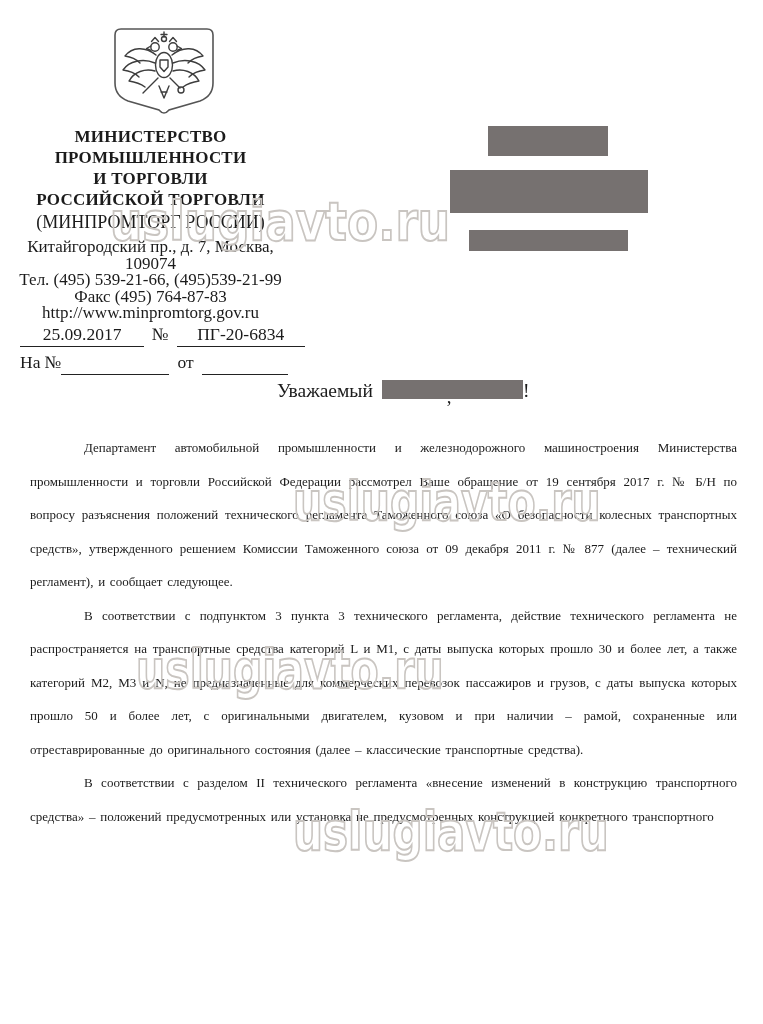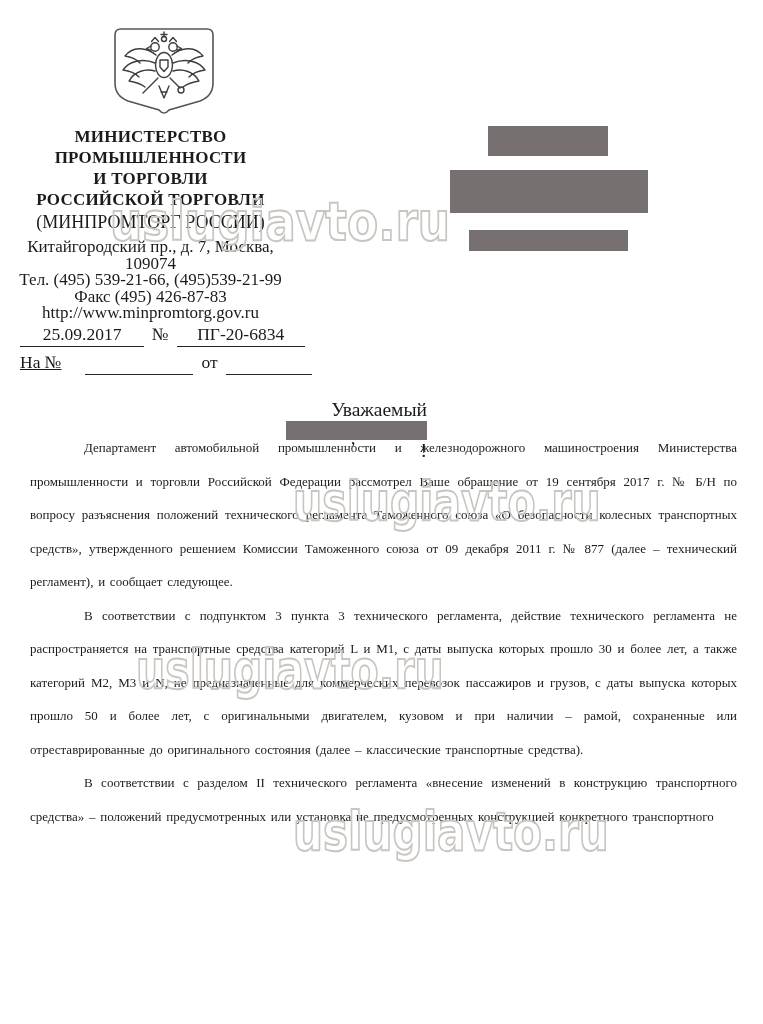--- a/index.html
+++ b/index.html
@@ -29,24 +29,24 @@
   
   .ref-row { position:absolute; left:20px; display:flex; align-items:flex-start; font-size:17.5px; }
   .ref-row-1 { top:324px; }
   .ref-row-2 { top:352px; }
   .cell { display:inline-block; border-bottom:1.5px solid #222; text-align:center; height:22px; }
   .cell-date { width:124px; }
   .cell-num  { width:128px; }
   .cell-blank-1 { width:108px; }
   .cell-blank-2 { width:86px; }
   .ref-label { margin:0 8px; }
-  .ref-label-first { margin-left:0; margin-right:24px;text-decoration:underline; }
+  .ref-label-first { margin-left:0; margin-right:0; }
 
   
-  .greeting { position:absolute; left:277px; top:399px; display:flex; align-items:flex-end; font-size:19.5px;flex-direction:column; }
+  .greeting { position:absolute; left:277px; top:380px; display:flex; align-items:flex-start; font-size:19.5px; }
   .name-redaction { position:relative; display:inline-block; width:141px; height:19px;
                     background:#767170; margin-left:9px; }
   .peek-comma { position:absolute; left:46%; bottom:-9px; font-size:19px; color:#1b1b1b; }
 
   
   .body-text { position:absolute; left:30px; top:431px; width:707px; }
   .body-text p {
     margin:0; font-size:13px; line-height:33.5px;
     text-align:justify; text-indent:54px; word-spacing:1.5px;
   }
@@ -101,21 +101,21 @@
   </div>
 
   <div class="ministry-block">
     <div class="ministry-line">МИНИСТЕРСТВО</div>
     <div class="ministry-line">ПРОМЫШЛЕННОСТИ</div>
     <div class="ministry-line">И ТОРГОВЛИ</div>
     <div class="ministry-line">РОССИЙСКОЙ ТОРГОВЛИ</div>
     <div class="short-name">(МИНПРОМТОРГ РОССИИ)</div>
     <div class="addr addr-first">Китайгородский пр., д. 7, Москва, 109074</div>
     <div class="addr">Тел. (495) 539-21-66, (495)539-21-99</div>
-    <div class="addr">Факс (495) 426-87-83</div>
+    <div class="addr">Факс (495) 764-87-83</div>
     <div class="addr">http://www.minpromtorg.gov.ru</div>
   </div>
 
   <div class="redaction redact-1"></div>
   <div class="redaction redact-2"></div>
   <div class="redaction redact-3"></div>
 
   <div class="ref-row ref-row-1">
     <span class="cell cell-date">25.09.2017</span>
     <span class="ref-label">№</span>

